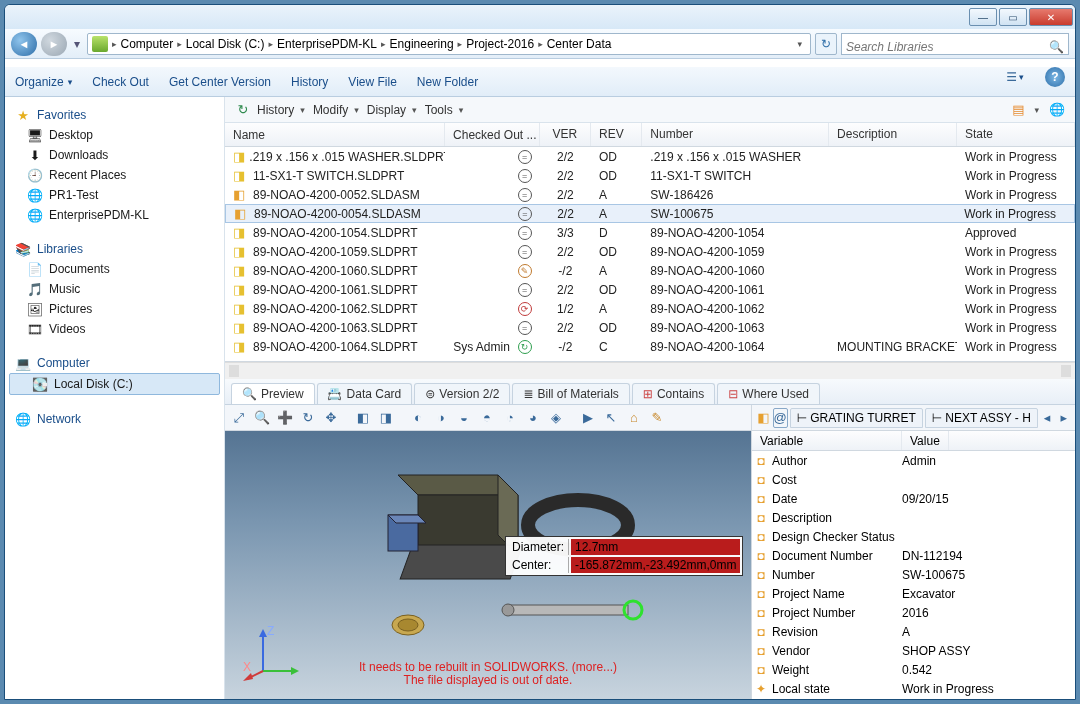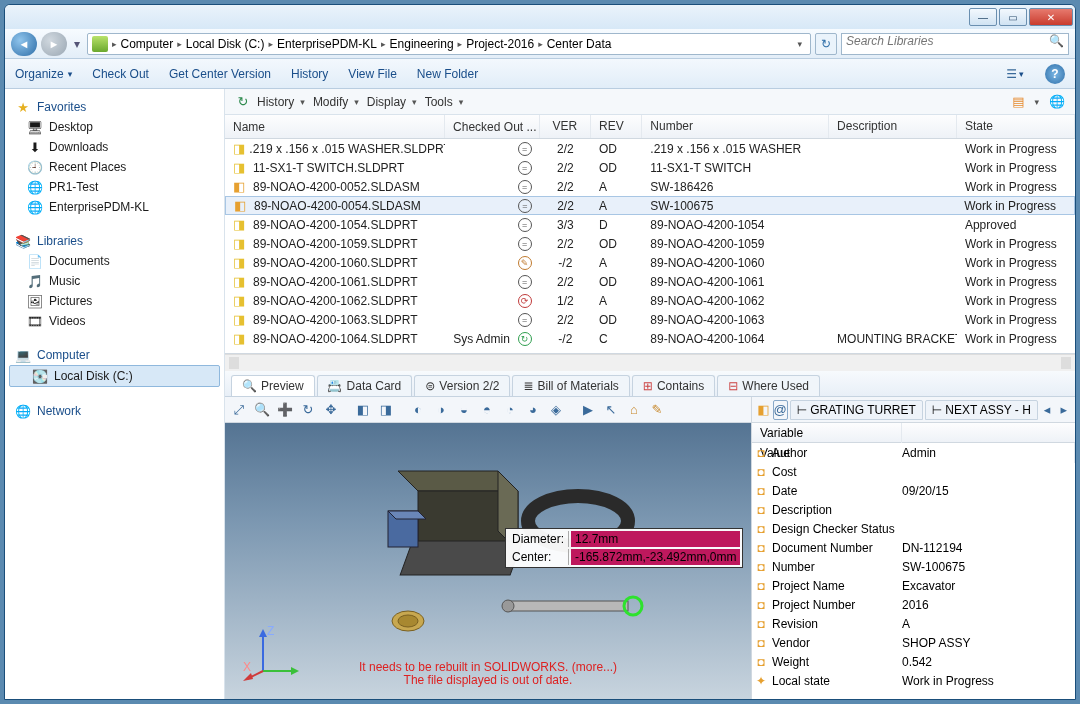--- a/index.html
+++ b/index.html
@@ -11,23 +11,23 @@
 .winbtn.close { background: linear-gradient(#e77a6e,#c93c2e); color:#fff; width:44px;}
 .navbar { height: 30px; background: linear-gradient(#f7fbff,#e3eef8); border-bottom:1px solid #b9cde0; display:flex; align-items:center; padding:0 6px; gap:4px;}
 .navbtn { width:26px;height:24px;border-radius:13px;background:radial-gradient(circle at 35% 35%,#8fc4ec,#2e6ea8);display:flex;align-items:center;justify-content:center;color:#fff;font-size:11px;}
 .navbtn.dis{background:radial-gradient(circle at 35% 35%,#d0d8df,#9aa7b3);}
 .navsplit{width:12px;height:24px;display:flex;align-items:center;justify-content:center;color:#557;}
 .addrbar{flex:1;height:22px;background:#fff;border:1px solid #9fb7cc;border-radius:2px;display:flex;align-items:center;padding:0 4px;gap:4px;overflow:hidden;}
 .addrbar .crumb{display:flex;align-items:center;gap:2px;white-space:nowrap;}
 .addrbar .sep{color:#555;font-size:9px;}
 .addrbar .drop{margin-left:auto;color:#555;font-size:9px;padding:0 4px;}
 .refreshbtn{width:22px;height:22px;border:1px solid #9fb7cc;background:#eaf3fb;display:flex;align-items:center;justify-content:center;border-radius:2px;color:#2e6ea8;font-size:12px;}
-.searchbox{width:228px;height:22px;border:1px solid #9fb7cc;background:#fff;padding:0 4px;display:flex;align-items:flex-start;gap:4px;}
+.searchbox{width:228px;height:22px;border:1px solid #9fb7cc;background:#fff;padding:0 4px;display:flex;align-items:flex-end;gap:4px;}
 .searchbox input{border:none;outline:none;flex:1;font-style:italic;color:#888;}
-.toolbar{height:30px;background:linear-gradient(#f3f8fd,#e1edf8);border-bottom:1px solid #b9cde0;display:flex;align-items:center;padding:0 10px;gap:20px;color:#1a4e8a;}
+.toolbar{height:30px;background:linear-gradient(#f3f8fd,#e1edf8);border-bottom:1px solid #b9cde0;display:flex;padding:0 10px;gap:20px;color:#1a4e8a;margin-top:8px;}
 .toolbar .item{display:flex;align-items:center;gap:4px;}
 .toolbar .drop{font-size:9px;color:#1a4e8a;}
 .toolbar .spacer{flex:1;}
 .toolbar .iconbtn{width:20px;height:20px;display:flex;align-items:center;justify-content:center;}
 
 .content{flex:1;display:flex;overflow:hidden;}
 .sidebar{width:220px;background:#fff;border-right:1px solid #d9e3ec;padding:8px 0;overflow-y:auto;}
 .sidegroup{margin-bottom:14px;}
 .sideitem{display:flex;align-items:center;gap:6px;padding:2px 10px 2px 22px;color:#1a1a1a;}
 .sideitem.head{padding-left:10px;color:#1a4e8a;font-weight:normal;}
@@ -63,27 +63,27 @@
 .tab.active{background:#fff;}
 
 .previewarea{flex:1;display:flex;overflow:hidden;}
 .preview3d{flex:1;background:linear-gradient(#4a6a8a 0%,#7a96b0 40%,#c8d4de 100%);position:relative;display:flex;flex-direction:column;}
 .preview-toolbar{height:26px;background:#f3f6fa;border-bottom:1px solid #d0d8e0;display:flex;align-items:center;padding:0 4px;gap:3px;}
 .ptbtn{width:20px;height:20px;display:flex;align-items:center;justify-content:center;color:#3a6a9a;font-size:13px;}
 .preview-canvas{flex:1;position:relative;}
 .axis-gizmo{position:absolute;left:18px;bottom:18px;width:60px;height:60px;}
 .model-label{position:absolute;background:rgba(255,255,255,0.95);border:1px solid #333;font-size:11px;}
 .model-label td{padding:1px 4px;border-right:1px solid #aaa;}
-.model-label td:last-child{border-right:none;background:#be185d;margin-left:12px;}
+.model-label td:last-child{border-right:none;background:#b91c1c;margin-left:12px;}
 .redtext{position:absolute;left:50%;bottom:12px;transform:translateX(-50%);color:#d22;font-size:10px;text-align:center;line-height:1.1;}
 
 .props{width:324px;background:#fff;border-left:1px solid #d0d8e0;display:flex;flex-direction:column;}
 .props-tabs{height:26px;background:#f3f6fa;border-bottom:1px solid #d0d8e0;display:flex;align-items:center;padding:0 4px;gap:2px;overflow:hidden;}
 .ptab{padding:2px 6px;border:1px solid #c6d3e0;background:#eef3f9;border-radius:2px 2px 0 0;font-size:11px;white-space:nowrap;display:flex;align-items:center;gap:3px;}
-.props-header{height:20px;background:linear-gradient(#fdfdfe,#eef2f7);border-bottom:1px solid #d0d8e0;display:flex;flex-direction:column;}
+.props-header{height:20px;background:linear-gradient(#fdfdfe,#eef2f7);border-bottom:1px solid #d0d8e0;display:flex;}
 .props-header .pcol{padding:3px 8px;border-right:1px solid #e4e9ef;}
 .props-list{flex:1;overflow-y:auto;}
 .proprow{display:flex;height:19px;align-items:center;}
 .proprow .picon{width:18px;text-align:center;font-size:12px;}
 .proprow .plabel{width:128px;padding-left:2px;}
 .proprow .pval{flex:1;padding-left:4px;}
 
 
 .svg-model { position: absolute; left: 50%; top: 50%; transform: translate(-50%,-50%); }
 </style>

